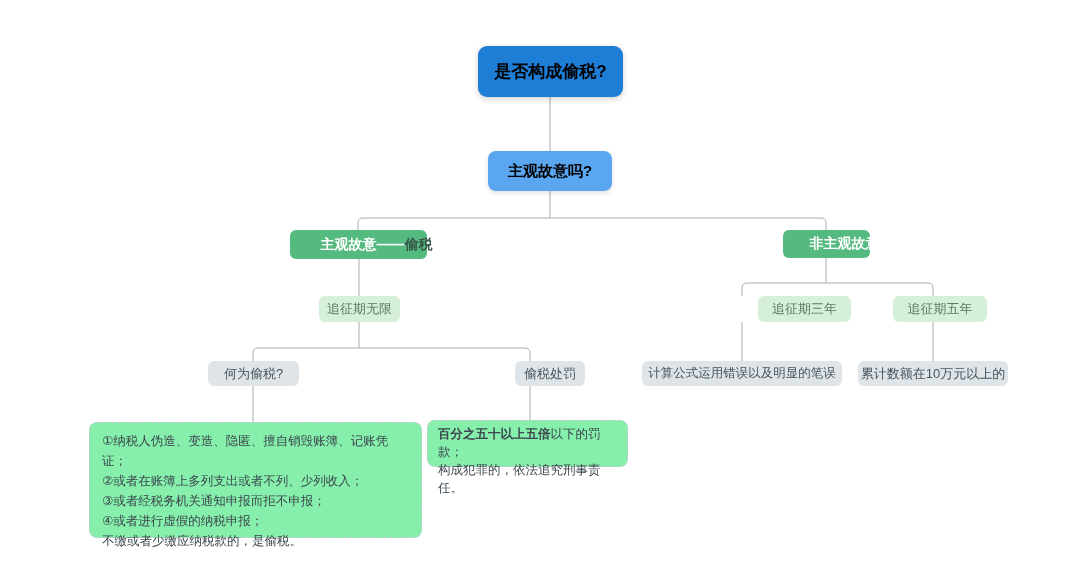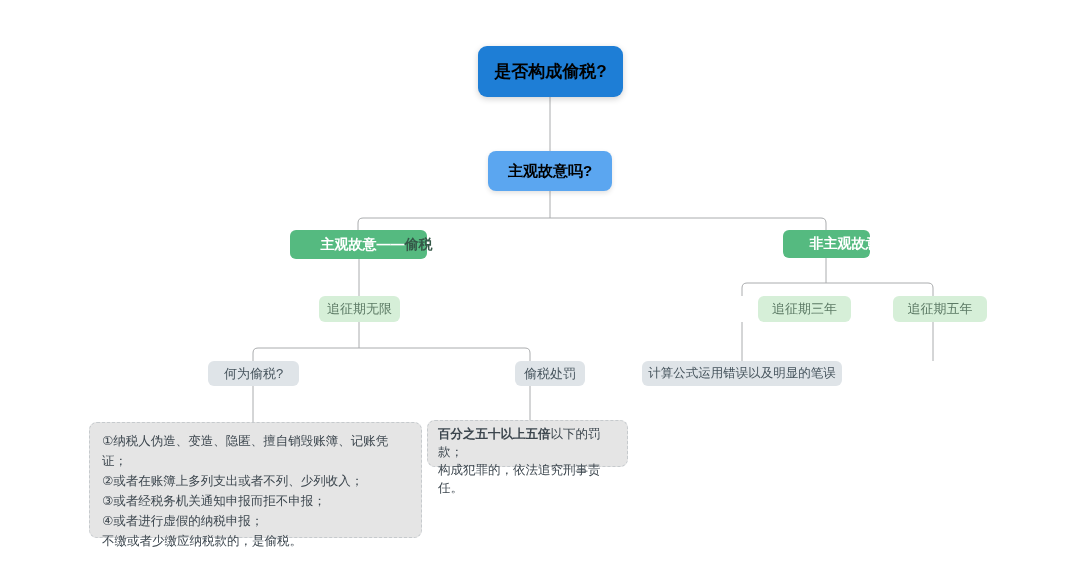--- a/index.html
+++ b/index.html
@@ -24,21 +24,21 @@
   .node-period-unlimited{left:319px;width:81px;}
   .node-three-years{left:722px;width:93px;margin-left:36px;}
   .node-five-years{left:893px;width:94px;}
   .node-gray{background:var(--node_gray,#dfe4e8);color:#45535c;font-size:13px;
         border-radius:6px;height:25px;top:361px;}
   .node-what{left:208px;width:91px;}
   .node-penalty{left:495px;width:70px;margin-left:20px;}
   .node-reason-three{left:642px;width:200px;font-size:12.5px;}
   .node-reason-five{left:858px;width:150px;}
   .dashed-box{position:absolute;box-sizing:border-box;border:1px dashed #c6cacd;
-        border-radius:8px;background:#e5e5e5;color:#3c464e;font-size:12.5px;
+        border-radius:8px;background:#86efac;color:#3c464e;font-size:12.5px;
         line-height:20px;}
   .def-box{left:89px;top:422px;width:333px;height:116px;padding:8px 12px;}
   .penalty-box{left:427px;top:420px;width:201px;height:47px;padding:4px 10px;
         line-height:18px;text-align:left;}
   .penalty-box .b{font-weight:bold;}
 </style>
 </head>
 <body>
 
 <div class="canvas">
@@ -73,20 +73,21 @@
   <div class="node node-lightgreen node-three-years">追征期三年</div>
 
   <div class="node node-lightgreen node-five-years">追征期五年</div>
 
   <div class="node node-gray node-what">何为偷税?</div>
 
   <div class="node node-gray node-penalty">偷税处罚</div>
 
   <div class="node node-gray node-reason-three">计算公式运用错误以及明显的笔误</div>
 
+  <div class="node node-gray node-reason-five">累计数额在10万元以上的</div>
 
   <div class="dashed-box def-box">
     <div>①纳税人伪造、变造、隐匿、擅自销毁账簿、记账凭证；</div>
     <div>②或者在账簿上多列支出或者不列、少列收入；</div>
     <div>③或者经税务机关通知申报而拒不申报；</div>
     <div>④或者进行虚假的纳税申报；</div>
     <div>不缴或者少缴应纳税款的，是偷税。</div>
   </div>
 
   <div class="dashed-box penalty-box">

